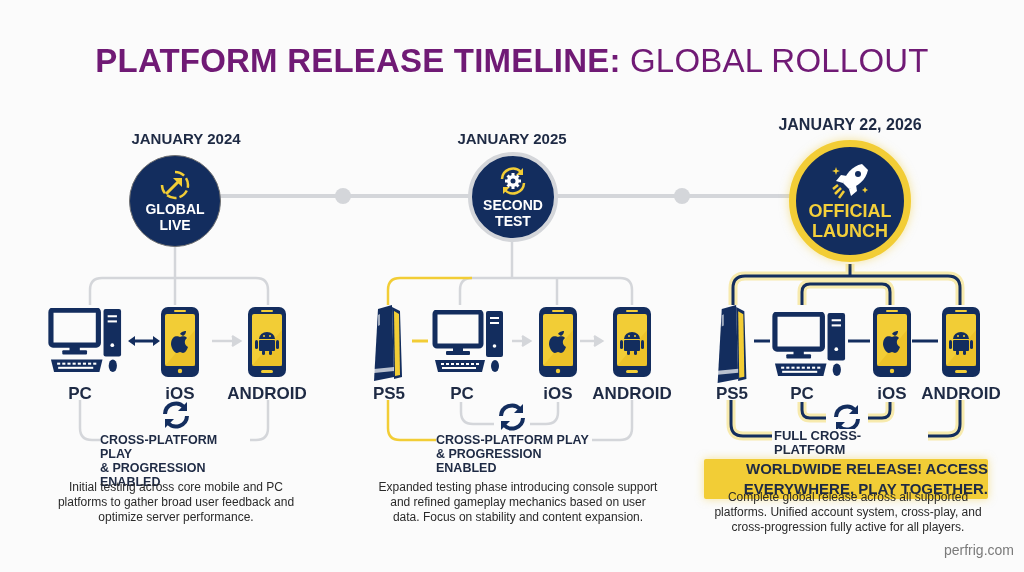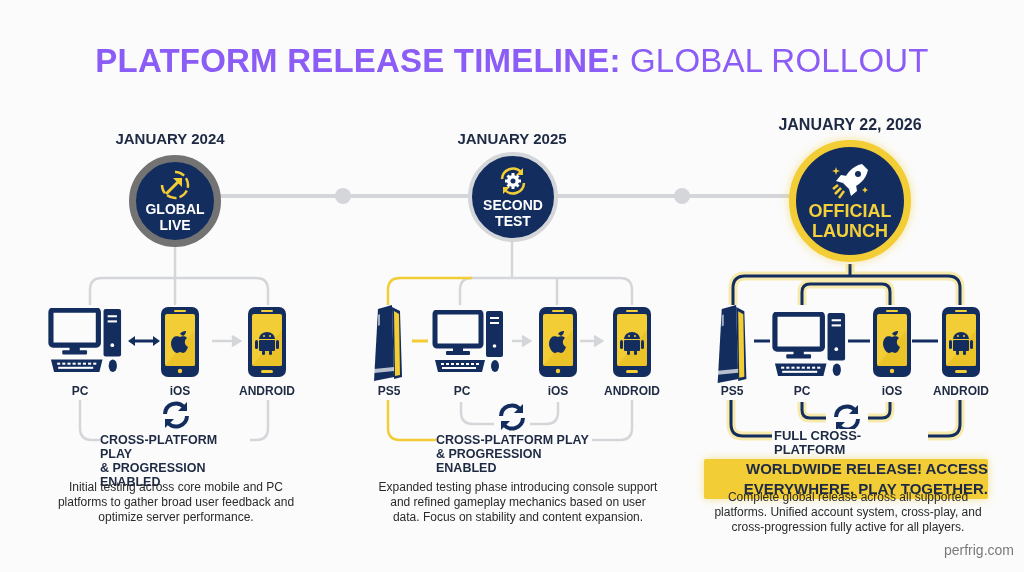--- a/index.html
+++ b/index.html
@@ -1,32 +1,32 @@
 <!DOCTYPE html>
 <html><head>
 <meta charset="utf-8">
 <style>
   * { box-sizing: border-box; margin: 0; padding: 0; }
   html, body { width: 1024px; height: 572px; background: #fbfbfb; overflow: hidden; }
   body { position: relative; font-family: "Liberation Sans", sans-serif; color: #1b2f5e; }
 
   .title { position: absolute; top: 42px; left: 0; width: 1024px; text-align: center;
-    font-size: 33px; letter-spacing: 0.2px; color: #8b5cf6; }
+    font-size: 33px; letter-spacing: 0.2px; color: #701a75; }
   .title .bold { font-weight: bold; }
   .title .light { font-weight: normal; }
 
   .abs { position: absolute; }
   .date { position: absolute; font-weight: bold; font-size: 15px; color: #1e2a44; text-align: center; width: 220px; }
 
   .node { position: absolute; border-radius: 50%; background: #132d5e; display: flex; flex-direction: column;
     align-items: center; justify-content: center; text-align: center; font-weight: bold; }
   .node .lbl { font-size: 14px; line-height: 16px; color: #fff; }
   .node.big .lbl { font-size: 18px; line-height: 20px; color: #f3cf3a; }
 
-  .dev-label { position: absolute; font-weight: bold; font-size: 12px; color: #1e2a44; text-align: center; width: 80px; }
+  .dev-label { position: absolute; font-weight: bold; font-size: 17px; color: #1e2a44; text-align: center; width: 80px; }
   .caption { position: absolute; font-weight: bold; font-size: 12.5px; line-height: 14px; color: #1e2a44; background: #fbfbfb; }
   .desc { position: absolute; font-size: 12px; line-height: 15px; color: #2a2a2a; text-align: center; }
   .banner { position: absolute; background: #f2cd36; border-radius: 2px; font-weight: bold; font-size: 15px;
     color: #1e2a44; text-align: right; line-height: 20px; box-shadow: 0 0 8px rgba(242,205,54,0.5); }
   .watermark { position: absolute; right: 10px; bottom: 14px; font-size: 14px; color: #7a7a7a; margin-top: 36px; }
 </style>
 </head>
 <body>
 
 <svg width="0" height="0" style="position:absolute">
@@ -146,22 +146,22 @@
     <path d="M731 400 L731 424 Q731 436 743 436 L772 436"></path>
     <path d="M928 436 L948 436 Q960 436 960 424 L960 400"></path>
     <path d="M802 402 L802 410 Q802 418 810 418 L826 418"></path>
     <path d="M868 418 L882 418 Q890 418 890 410 L890 402"></path>
     <path d="M754 341 L770 341"></path>
     <path d="M848 341 L870 341"></path>
     <path d="M912 341 L938 341"></path>
   </g>
 </svg>
 
-<div class="date" style="left:60px;top:130px">JANUARY 2024</div>
-<div class="node" style="left:129px;top:155px;width:92px;height:92px;border:7px solid #737373;text-align:center;">
+<div class="date" style="left:76px;top:130px">JANUARY 2024</div>
+<div class="node" style="left:129px;top:155px;width:92px;height:92px;border:1px solid #737373;text-align:center;">
   <svg width="32" height="32" viewBox="0 0 32 32">
     <path d="M16 3 a13 13 0 1 1 -13 13" fill="none" stroke="#f2cd36" stroke-width="2.5" stroke-dasharray="10 3"></path>
     <path d="M7 25 L22 10" stroke="#f2cd36" stroke-width="3"></path>
     <path d="M14 9 L23 9 L23 18 Z" fill="#f2cd36"></path>
   </svg>
   <div class="lbl">GLOBAL</div>
   <div class="lbl">LIVE</div>
 </div>
 
 <svg class="abs" style="left:48px;top:308px" width="76" height="66" viewBox="0 0 72 64">

